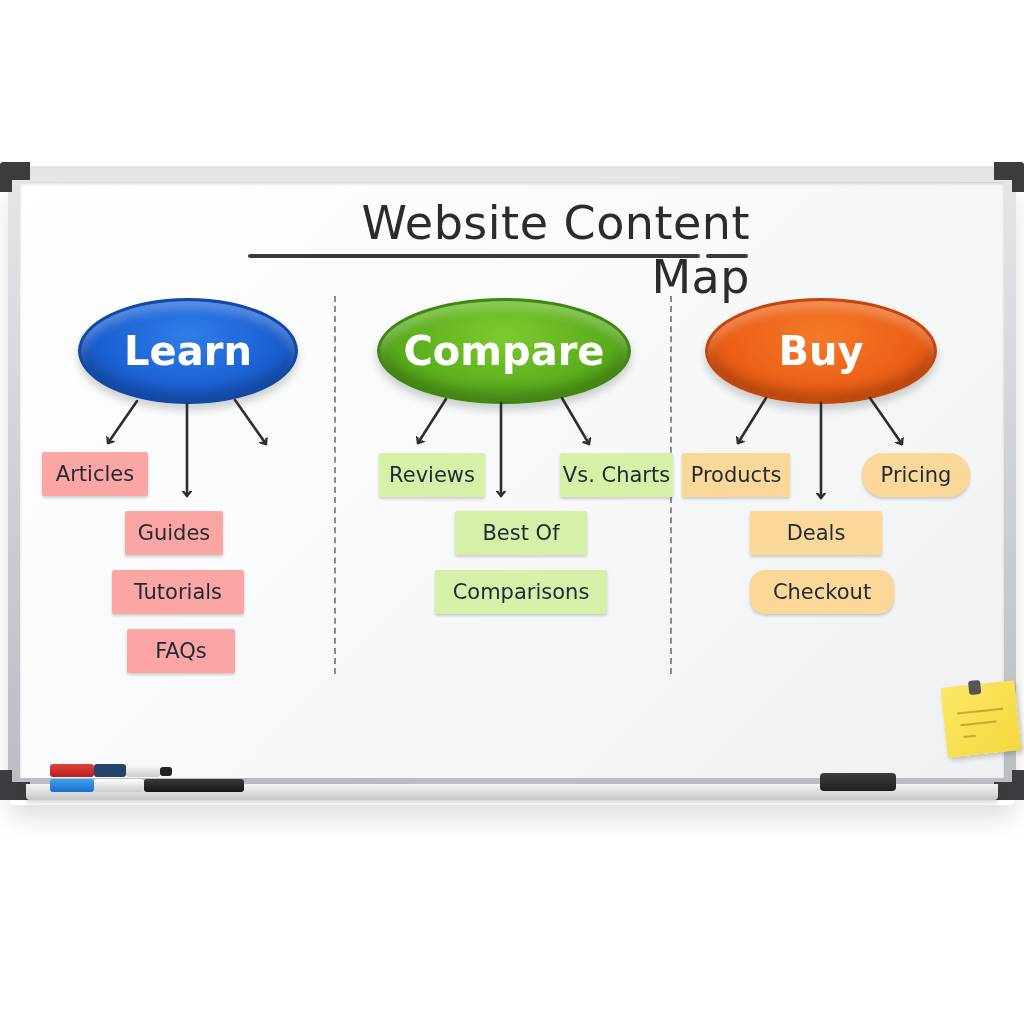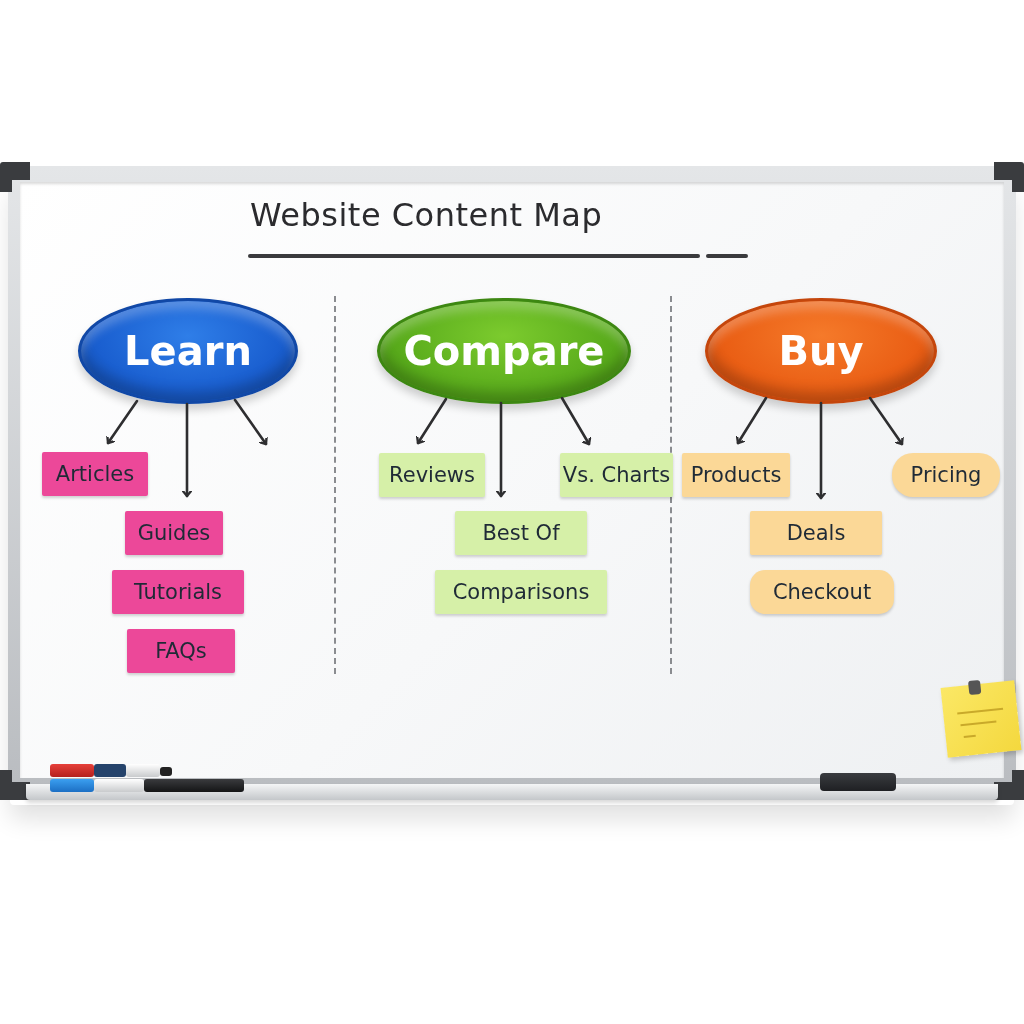--- a/index.html
+++ b/index.html
@@ -7,33 +7,33 @@
   .board-shadow { position:absolute; left:10px; top:180px; width:1004px; height:625px; box-shadow:0 14px 24px rgba(0,0,0,0.12); border-radius:4px; }
   .frame { position:absolute; left:8px; top:166px; width:1008px; height:628px; background:linear-gradient(#e4e6e8,#b9bcc0); border-radius:3px; }
   .surface { position:absolute; left:20px; top:182px; width:984px; height:596px; background:linear-gradient(135deg,#ffffff 0%,#f7f8f9 55%,#eef0f2 100%); box-shadow:inset 0 2px 3px rgba(0,0,0,0.15); }
   .corner { position:absolute; width:30px; height:30px; background:#3a3c3f; }
   .corner.tl { left:0; top:162px; border-radius:3px 0 0 0; clip-path:polygon(0 0,100% 0,100% 60%,40% 60%,40% 100%,0 100%); }
   .corner.tr { right:0; top:162px; border-radius:0 3px 0 0; clip-path:polygon(0 0,100% 0,100% 100%,60% 100%,60% 60%,0 60%); }
   .corner.bl { left:0; top:770px; clip-path:polygon(0 0,40% 0,40% 40%,100% 40%,100% 100%,0 100%); }
   .corner.br { right:0; top:770px; clip-path:polygon(60% 0,100% 0,100% 100%,0 100%,0 40%,60% 40%); }
   .tray { position:absolute; left:26px; top:784px; width:972px; height:16px; background:linear-gradient(#f4f5f6,#c4c7ca); border-radius:0 0 4px 4px; box-shadow:0 3px 4px rgba(0,0,0,0.15); }
 
-  .title { position:absolute; left:250px; top:196px; width:500px; text-align:left; font-size:32px; color:#2b2b2e; font-family:"DejaVu Sans", sans-serif; letter-spacing:0.5px; }
+  .title { position:absolute; left:250px; top:196px; width:500px; text-align:right; font-size:46px; color:#2b2b2e; font-family:"DejaVu Sans", sans-serif; letter-spacing:0.5px; }
   .title-line { position:absolute; left:248px; top:254px; width:452px; height:4px; background:#3a3a3d; border-radius:2px; }
   .title-line2 { position:absolute; left:706px; top:254px; width:42px; height:4px; background:#3a3a3d; border-radius:2px; }
 
   .divider { position:absolute; top:296px; height:378px; border-left:2px dashed #8a8c90; }
 
   .oval { position:absolute; height:100px; border-radius:50%; display:flex; align-items:center; justify-content:center; color:#fff; font-size:40px; font-weight:bold; box-shadow:0 6px 8px rgba(0,0,0,0.18), inset 0 -10px 12px rgba(0,0,0,0.18), inset 0 8px 10px rgba(255,255,255,0.25); }
   .oval.blue { background:radial-gradient(ellipse at 50% 35%,#2f7ee8 0%,#1a5fd0 60%,#1249a8 100%); border:3px solid #1148a6; }
   .oval.green { background:radial-gradient(ellipse at 50% 35%,#7ccb2e 0%,#5aac1c 60%,#3f8a10 100%); border:3px solid #3d8712; }
   .oval.orange { background:radial-gradient(ellipse at 50% 35%,#f57a2a 0%,#ea5f15 60%,#c9470c 100%); border:3px solid #c4460c; }
 
   .card { position:absolute; height:44px; display:flex; align-items:center; justify-content:center; font-size:21px; color:#1f2a36; border-radius:2px; box-shadow:0 2px 3px rgba(0,0,0,0.18); }
-  .card.blue { background:#ec4899; }
+  .card.blue { background:#fca5a5; }
   .card.green { background:#d6f0a8;margin-left:25px; }
   .card.orange { background:#fbd897; }
 
   svg.arrows { position:absolute; left:0; top:0; width:1024px; height:1024px; pointer-events:none; }
 
   .marker { position:absolute; height:13px; border-radius:3px; }
   .eraser { position:absolute; left:820px; top:773px; width:76px; height:18px; background:linear-gradient(#3a3c40,#1f2023); border-radius:4px; }
   .sticky { position:absolute; left:944px; top:684px; width:74px; height:70px; background:linear-gradient(135deg,#fbe866,#f4d83e); transform:rotate(-6deg); box-shadow:2px 3px 5px rgba(0,0,0,0.2); }
   .sticky .pin { position:absolute; left:28px; top:-4px; width:12px; height:14px; background:#555; border-radius:3px; }
   .sticky .ln { position:absolute; height:1.5px; background:#c9a92a; }
@@ -88,21 +88,21 @@
 <div class="card green" style="left:410px; top:570px; width:172px;">
     <span>Comparisons</span>
   </div>
 
 <div class="oval orange" style="left:705px; top:298px; width:226px;">
     <span>Buy</span>
   </div>
 <div class="card orange" style="left:682px; top:453px; width:108px;">
     <span>Products</span>
   </div>
-<div class="card orange" style="left:892px; top:453px; width:108px;border-radius:21px;">
+<div class="card orange" style="left:862px; top:453px; width:108px;border-radius:21px;">
     <span>Pricing</span>
   </div>
 <div class="card orange" style="left:750px; top:511px; width:132px;">
     <span>Deals</span>
   </div>
 <div class="card orange" style="left:750px; top:570px; width:144px;border-radius:15px;">
     <span>Checkout</span>
   </div>
 
 <svg class="arrows" viewBox="0 0 1024 1024">

